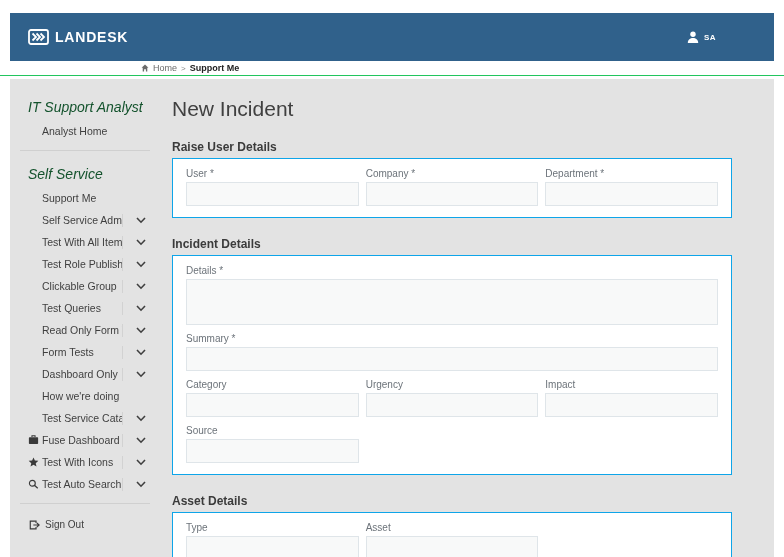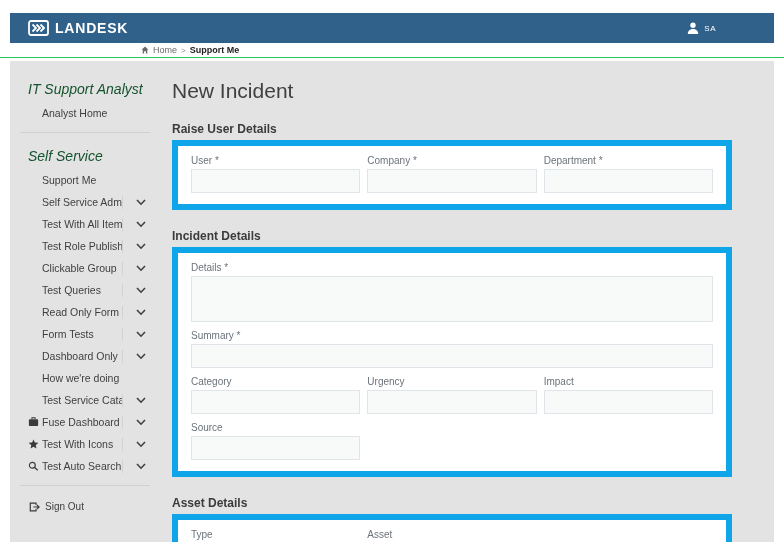--- a/index.html
+++ b/index.html
@@ -7,33 +7,33 @@
   body {
     background: #ffffff;
     font-family: "Liberation Sans", sans-serif;
     overflow: hidden;
     -webkit-font-smoothing: antialiased;
   }
 
   
   .header {
     margin: 13px 10px 0 10px;
-    height: 30px;
+    height: 48px;
     background: #30618b;
     display: flex;
     align-items: center;
     justify-content: space-between;
     padding: 0 58px 0 18px;
   }
   .brand { display: flex; align-items: center; gap: 6px; }
   .brand-text {
     color: #fff; font-size: 14px; font-weight: bold; letter-spacing: 0.8px;
   }
   .user-area { display: flex; align-items: center; gap: 4px; }
-  .user-initials { color: #fff; font-size: 8px; font-weight: normal; letter-spacing: 0.5px; }
+  .user-initials { color: #fff; font-size: 8px; font-weight: bold; letter-spacing: 0.5px; }
 
   
   .breadcrumb-bar {
     height: 15px;
     display: flex; align-items: center; gap: 4px;
     padding-left: 141px;
     border-bottom: 1px solid #22c55e;
     font-size: 9px; color: #6b6b6b;
   }
   .crumb-sep { color: #888; font-size: 8px; }
@@ -81,21 +81,21 @@
 
   
   .main { flex: 1; padding: 14px 42px 0 12px; overflow: hidden; }
   .page-title { font-size: 21px; font-weight: 400; color: #404040; margin-top: 4px; }
   .section-heading {
     font-size: 12px; font-weight: bold; color: #3b3b3b;
     margin-top: 19px; margin-bottom: 4px;
   }
   .panel {
     background: #fff;
-    border: 6px solid #0ea5e9;
+    border: 1px solid #0ea5e9;
     padding: 9px 13px 11px 13px;
   }
   .field-grid {
     display: grid;
     grid-template-columns: repeat(3, 1fr);
     column-gap: 7px; row-gap: 8px;
   }
   .field { display: flex; flex-direction: column; }
   .field.span3 { grid-column: 1 / -1; }
   .field-label { font-size: 10px; color: #6c737a; margin-bottom: 3px; }

